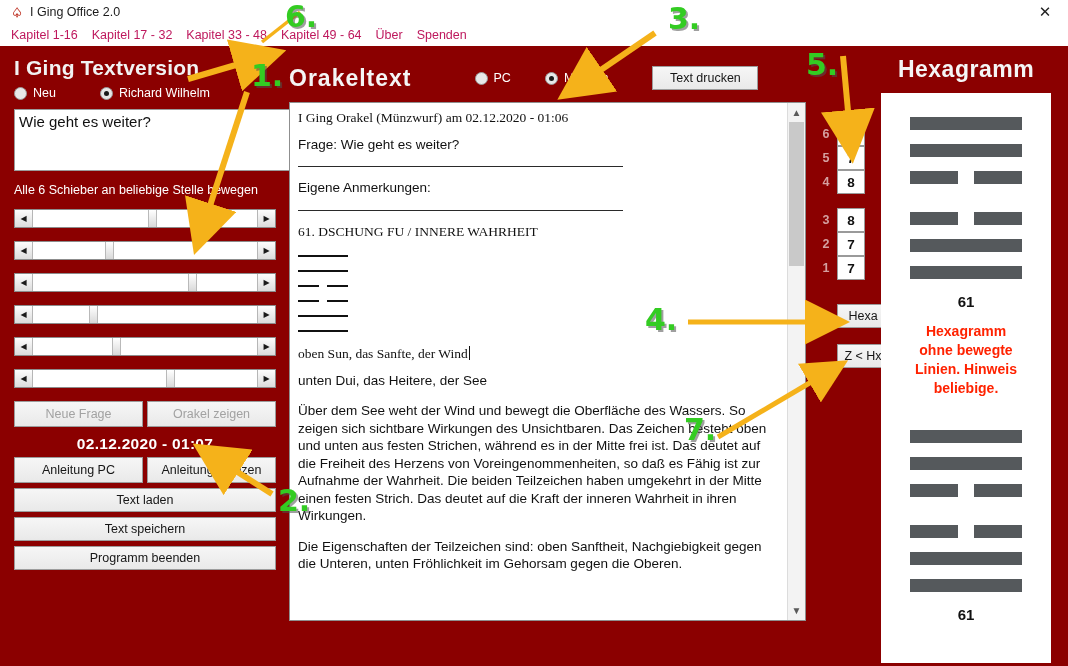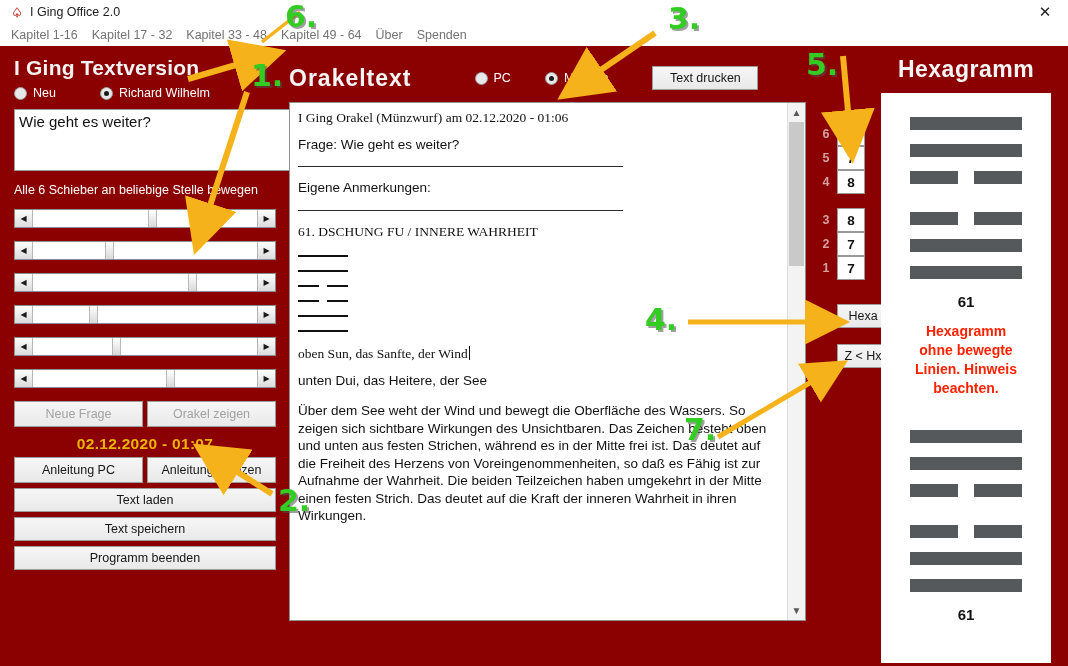--- a/index.html
+++ b/index.html
@@ -37,21 +37,21 @@
     font-size: 15px; color: #222; cursor: pointer;
   }
 
   
   .menubar {
     position: absolute; left: 0; top: 24px; width: 1068px; height: 22px;
     background: #ffffff;
     display: flex; align-items: center; padding-left: 4px;
   }
   .menu-item {
-    font-size: 12.5px; color: #737373; padding: 1px 7px; white-space: nowrap;
+    font-size: 12.5px; color: #be185d; padding: 1px 7px; white-space: nowrap;
     cursor: default;
   }
 
   
   .mainpanel {
     position: absolute; left: 0; top: 46px; width: 1068px; height: 620px;
     background: #8b0000;
   }
 
   
@@ -126,21 +126,21 @@
     cursor: pointer; white-space: nowrap;
   }
   .btn.disabled { color: #a2a2a2; }
 
   .btn-row { display: flex; gap: 4px; margin-top: 4px; align-items: center; }
   .btn-half { width: 129px; height: 26px; }
   .btn-full { width: 262px; height: 24px; margin-top: 5px; }
 
   .datetime {
     margin-top: 8px; text-align: center; width: 262px;
-    font-size: 15.5px; font-weight: bold; color: #eab308;
+    font-size: 15.5px; font-weight: bold; color: #ffffff;
     letter-spacing: .3px;
   }
 
   
   .center-col { position: absolute; left: 289px; top: 8px; width: 520px; }
   .center-head { display: flex; align-items: center; height: 48px; }
   .center-title {
     font-size: 23px; font-weight: bold; color: #f5f5f5; letter-spacing: 1px;
     white-space: nowrap;
   }
@@ -384,20 +384,21 @@
                 <span class="seg"></span>
               </div>
             <div class="hexline solid">
                 <span class="seg"></span>
               </div>
           </div>
 
           <p class="tight"><span>oben Sun, das Sanfte, der Wind</span><span class="caret"></span></p>
           <p>unten Dui, das Heitere, der See</p>
           <p>Über dem See weht der Wind und bewegt die Oberfläche des Wassers. So zeigen sich sichtbare Wirkungen des Unsichtbaren. Das Zeichen besteht oben und unten aus festen Strichen, während es in der Mitte frei ist. Das deutet auf die Freiheit des Herzens von Voreingenommenheiten, so daß es Fähig ist zur Aufnahme der Wahrheit. Die beiden Teilzeichen haben umgekehrt in der Mitte einen festen Strich. Das deutet auf die Kraft der inneren Wahrheit in ihren Wirkungen.</p>
+          <p>Die Eigenschaften der Teilzeichen sind: oben Sanftheit, Nachgiebigkeit gegen die Unteren, unten Fröhlichkeit im Gehorsam gegen die Oberen.</p>
         </div>
         <div class="big-scroll">
           <div class="bs-up">▲</div>
           <div class="bs-thumb"></div>
           <div class="bs-dn">▼</div>
         </div>
       </div>
     </div>
 
     <div class="linecol">
@@ -456,21 +457,21 @@
           <div class="hx solid">
               <span class="bar"></span>
             </div>
           <div class="hx-num">61</div>
         </div>
 
         <div class="hx-note">
           <div>Hexagramm</div>
           <div>ohne bewegte</div>
           <div>Linien. Hinweis</div>
-          <div>beachten.</div>
+          <div>beliebige.</div>
         </div>
 
         <div class="hex-gap2"></div>
 
         <div>
           <div class="hx solid">
               <span class="bar"></span>
             </div>
           <div class="hx solid">
               <span class="bar"></span>

